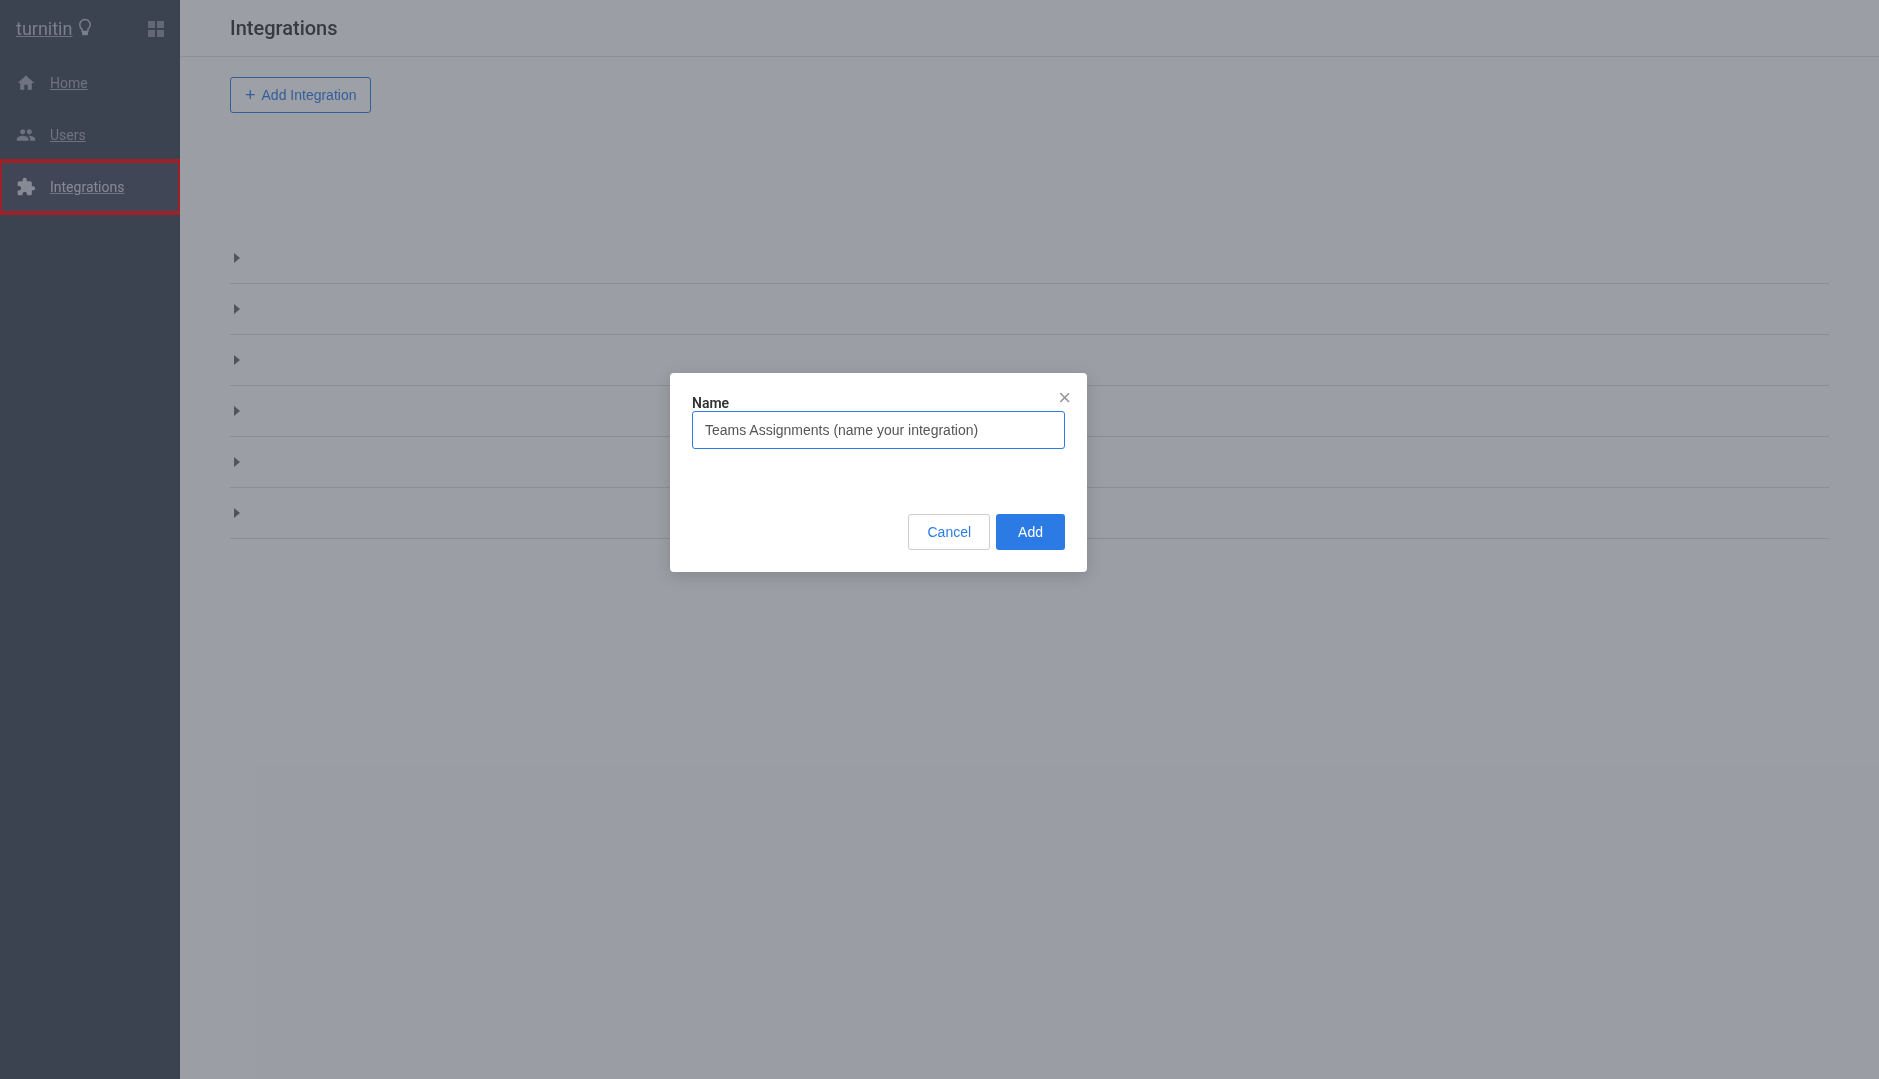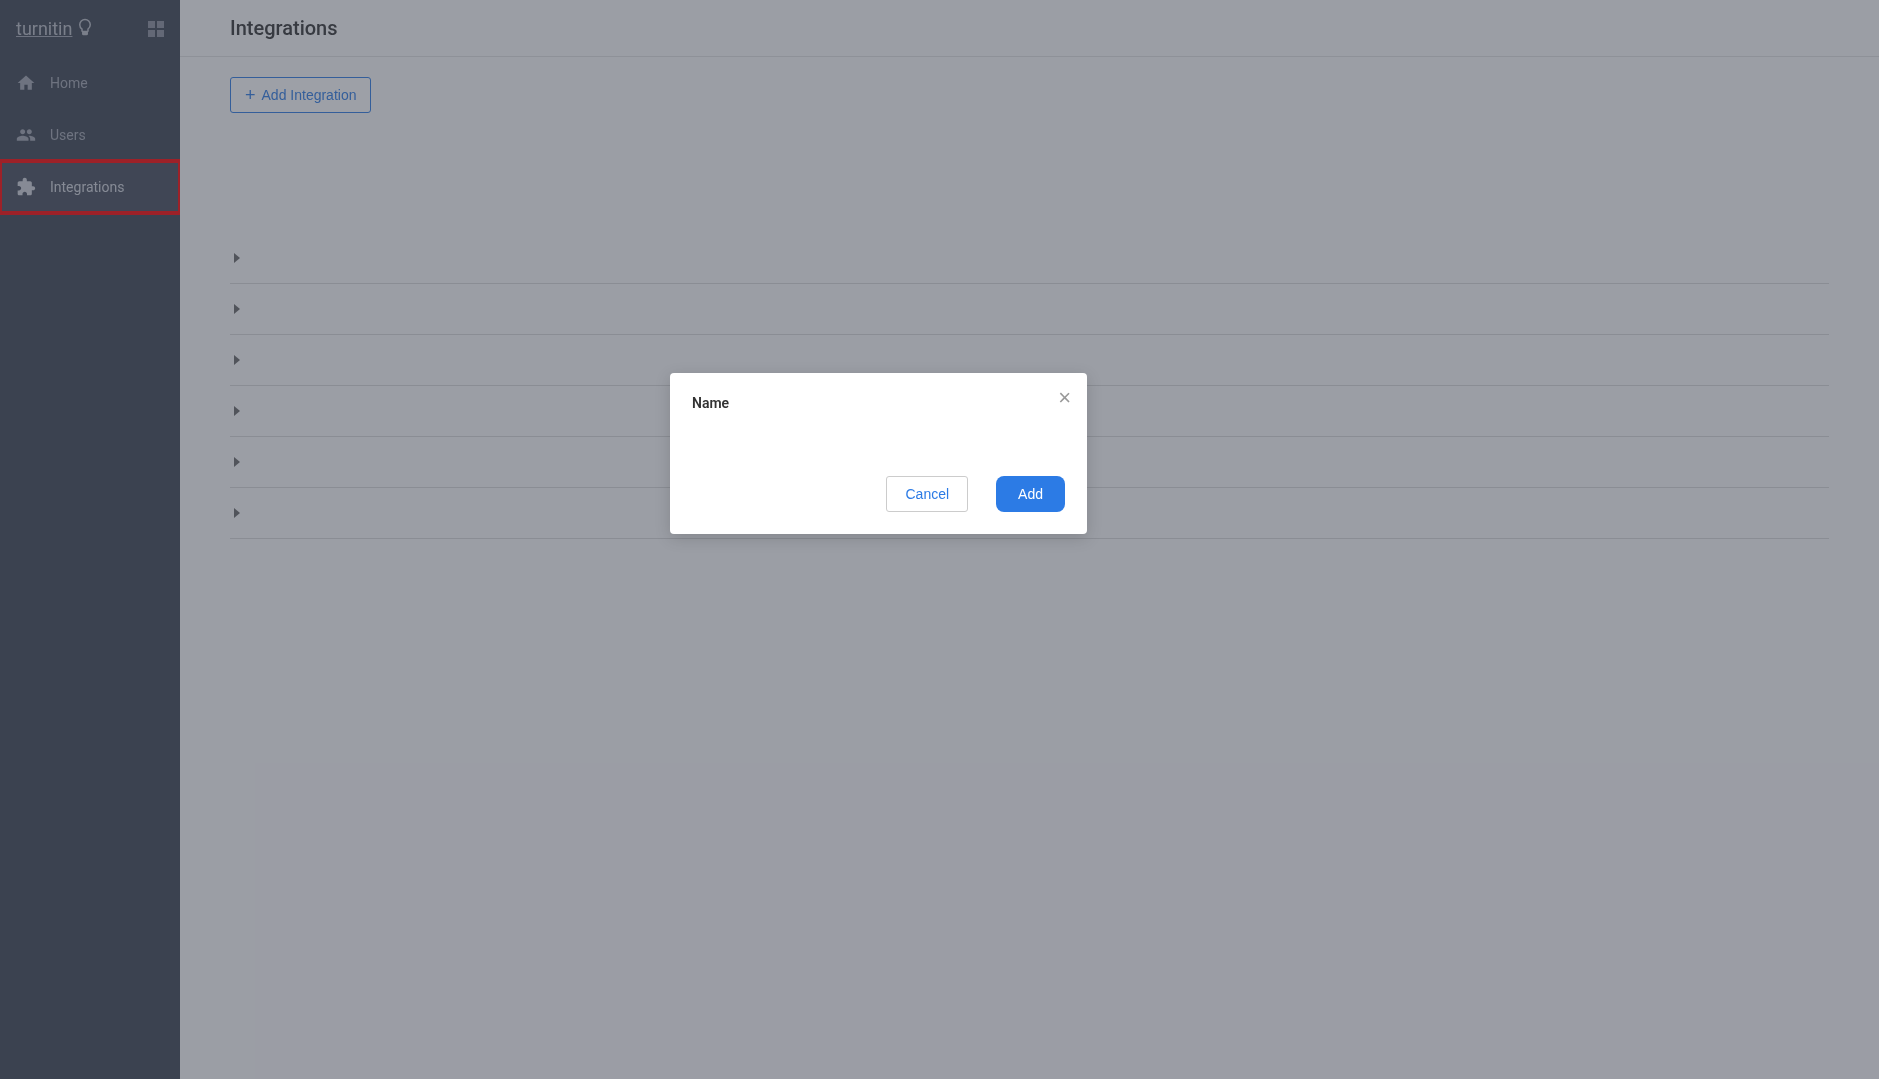--- a/index.html
+++ b/index.html
@@ -48,20 +48,21 @@
       grid-template-rows: 1fr 1fr;
       gap: 2px;
     }
     .apps-icon span {
       background: #8a8f9c;
       width: 100%;
       height: 100%;
     }
     .sidebar-nav {
       padding-top: 0;
+      text-decoration: underline;
     }
     .nav-item {
       display: flex;
       align-items: center;
       padding: 16px 16px;
       gap: 14px;
       cursor: pointer;
       font-size: 14px;
       color: #a0a5b0;
     }
@@ -185,39 +186,39 @@
       padding: 10px 12px;
       border: 1.5px solid #2c7be5;
       border-radius: 3px;
       font-size: 14px;
       color: #555;
       outline: none;
     }
     .modal-actions {
       display: flex;
       justify-content: flex-end;
-      gap: 28px;
+      gap: 6px;
       margin-top: 65px;
     }
     .btn-cancel {
       padding: 9px 18px;
       border: 1px solid #ccc;
       background: white;
       color: #2c7be5;
       font-size: 14px;
       border-radius: 3px;
       cursor: pointer;
     }
     .btn-add {
       padding: 9px 22px;
       border: none;
       background: #2c7be5;
       color: white;
       font-size: 14px;
-      border-radius: 8px;
+      border-radius: 3px;
       cursor: pointer;
       font-weight: 500;
     }
   </style>
 </head>
 <body>
 
 <div class="sidebar">
   <div class="sidebar-header">
     <div class="logo">
@@ -295,17 +296,18 @@
   </div>
 </div>
 
 <div class="overlay"></div>
 
 <div class="modal">
   <button class="modal-close">
     <span>×</span>
   </button>
   <label class="modal-label">Name</label>
+  <input type="text" class="modal-input" value="Teams Assignments (name your integration)" style="">
   <div class="modal-actions">
     <button class="btn-cancel">Cancel</button>
     <button class="btn-add">Add</button>
   </div>
 </div>
 
 </body></html>

